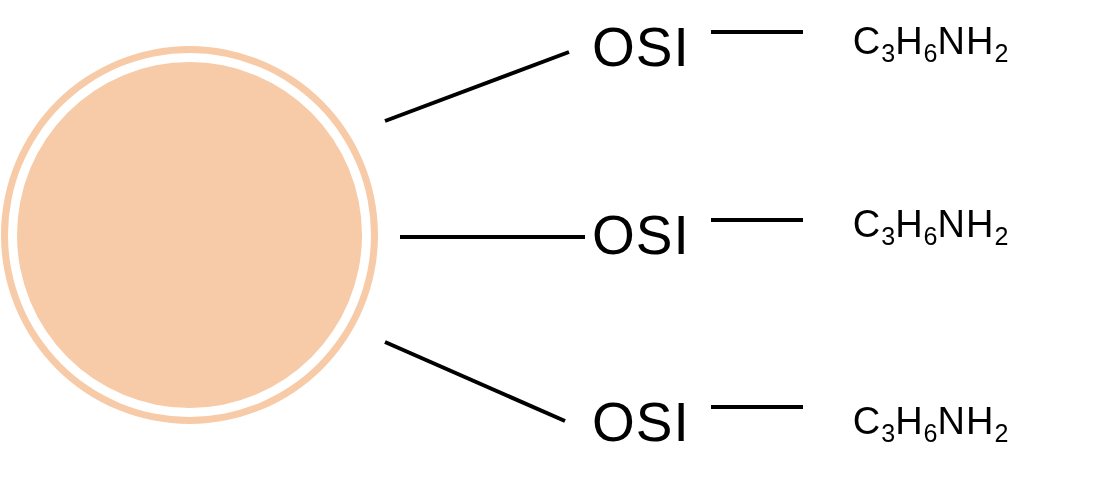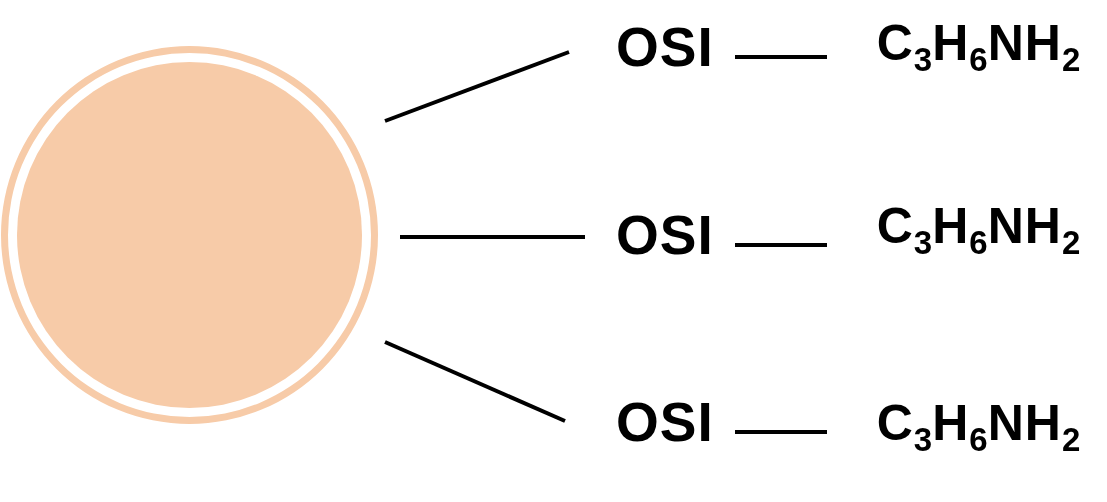--- a/index.html
+++ b/index.html
@@ -39,47 +39,46 @@
   svg.connectors {
     position: absolute;
     left: 0;
     top: 0;
     width: 1107px;
     height: 502px;
     pointer-events: none;
   }
   .group-row {
     position: absolute;
-    left: 616px;
+    left: 592px;
     display: flex;
-    align-items: flex-end;
+    align-items: center;
     white-space: nowrap;
     color: #000000;
-    font-weight: bold;
   }
   .row-1 { top: 20px; }
   .row-2 { top: 208px; }
   .row-3 { top: 395px; }
   .silane {
     font-size: 55px;
     line-height: 1;
     letter-spacing: 1px;
   }
   .bond {
     display: inline-block;
     width: 92px;
     height: 4px;
     margin-left: 21px;
     margin-right: 50px;
     position: relative;
     top: -16px;
     background: #000000;
   }
   .formula {
-    font-size: 50px;
+    font-size: 38px;
     line-height: 1;
     position: relative;
     letter-spacing: 1px;
   }
   .row-1 .formula { top: -7px; }
   .row-2 .formula { top: -12px; }
   .row-3 .formula { top: -2px; }
   .formula sub {
     font-size: 0.66em;
     vertical-align: -0.32em;

